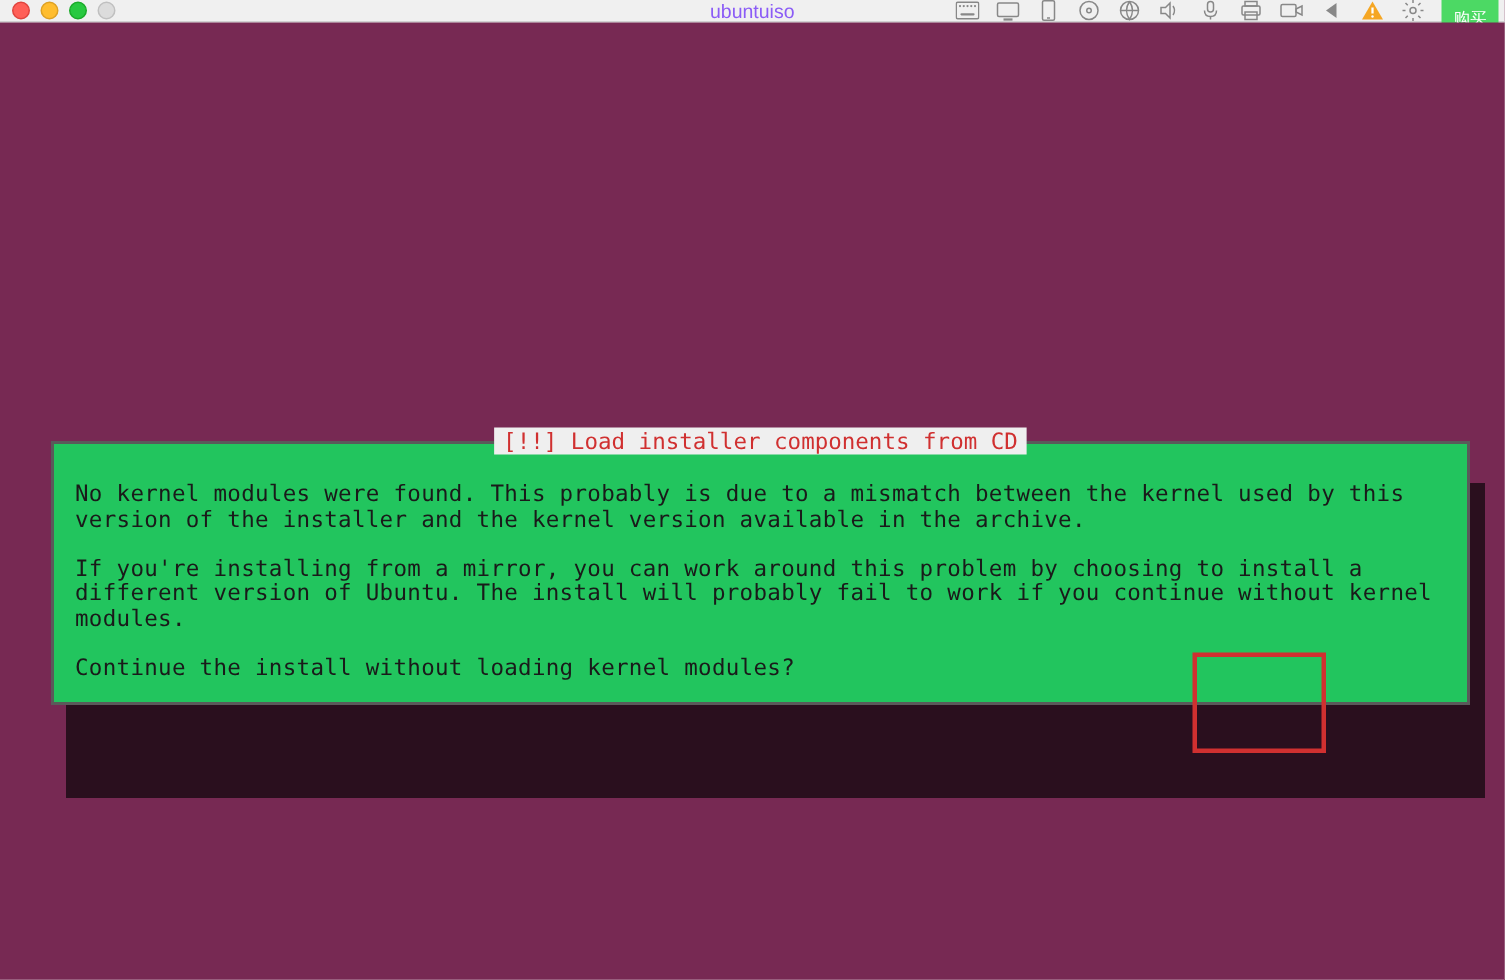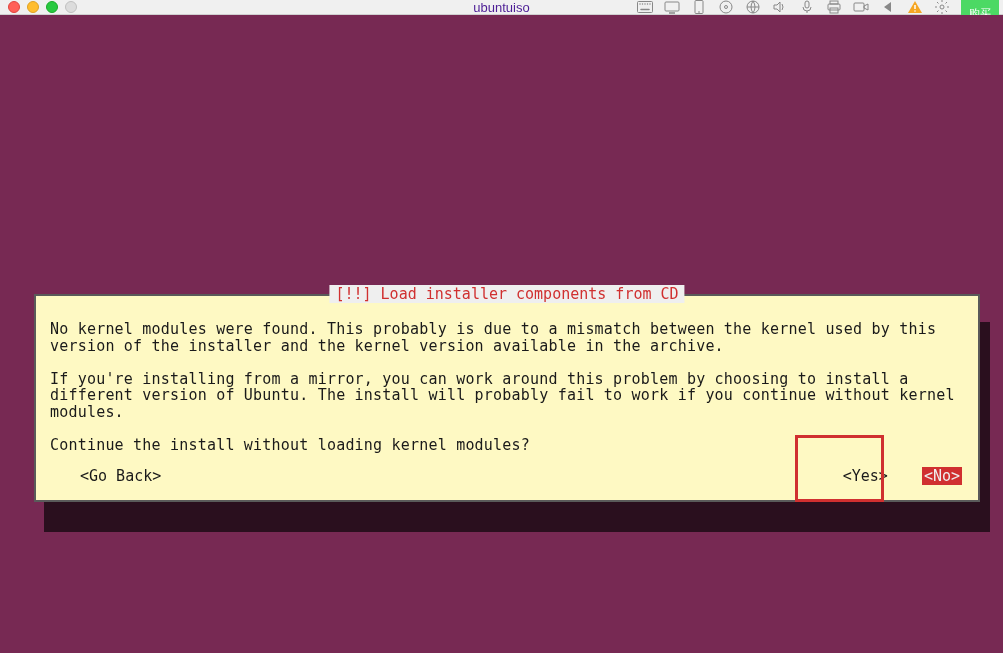--- a/index.html
+++ b/index.html
@@ -36,21 +36,21 @@
     }
     .tl-red { background: #ff5f57; border: 0.5px solid #e0443e; }
     .tl-yellow { background: #ffbd2e; border: 0.5px solid #dea123; }
     .tl-green { background: #28c940; border: 0.5px solid #1aab29; }
     .tl-gray { background: #dcdcdc; border: 0.5px solid #c0c0c0; }
     .menubar-center {
       position: absolute;
       left: 50%;
       transform: translateX(-50%);
       font-size: 13px;
-      color: #4c1d95;
+      color: #8b5cf6;
     }
     .menubar-right {
       position: absolute;
       right: 4px;
       display: flex;
       align-items: center;
       gap: 11px;
     }
     .menubar-icon {
       width: 16px;
@@ -89,21 +89,21 @@
       left: 44px;
       width: 946px;
       height: 210px;
       background: #2a0f1e;
     }
     .dialog {
       position: absolute;
       top: 279px;
       left: 34px;
       width: 946px;
-      background: #fef9c3;
+      background: #22c55e;
       border: 2px solid #5a5a5a;
       font-family: 'DejaVu Sans Mono', 'Courier New', monospace;
       font-size: 15px;
       color: #1a1a1a;
       padding: 25px 14px 15px 14px;
     }
     .dialog-title {
       position: absolute;
       top: -11px;
       left: 50%;
@@ -250,21 +250,15 @@
 
 <div class="vm-window">
   <div class="dialog-shadow"></div>
   <div class="dialog">
     <div class="dialog-title">[!!] Load installer components from CD</div>
     <div class="dialog-body"><span>No kernel modules were found. This probably is due to a mismatch between the kernel used by this version of the installer and the kernel version available in the archive.</span>
 
 <span>If you're installing from a mirror, you can work around this problem by choosing to install a different version of Ubuntu. The install will probably fail to work if you continue without kernel modules.</span>
 
 <span>Continue the install without loading kernel modules?</span></div>
-    <div class="dialog-buttons-row">
-      <span class="btn-goback">&lt;Go Back&gt;</span>
-      <span class="spacer"></span>
-      <span class="btn-yes">&lt;Yes&gt;</span>
-      <span class="btn-no">&lt;No&gt;</span>
-    </div>
   </div>
   <div class="highlight-box"></div>
 </div>
 
 </body></html>

